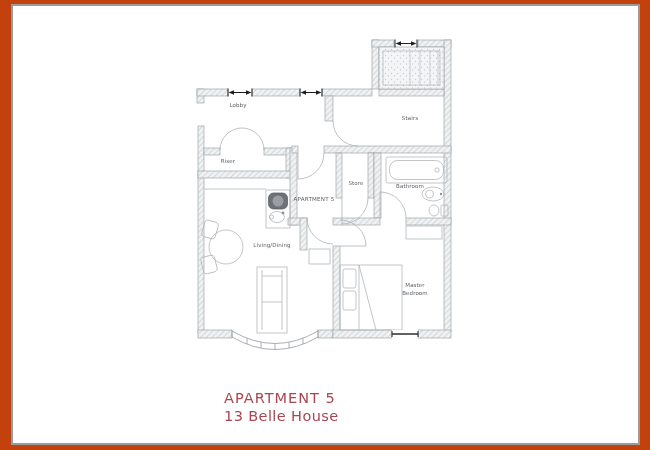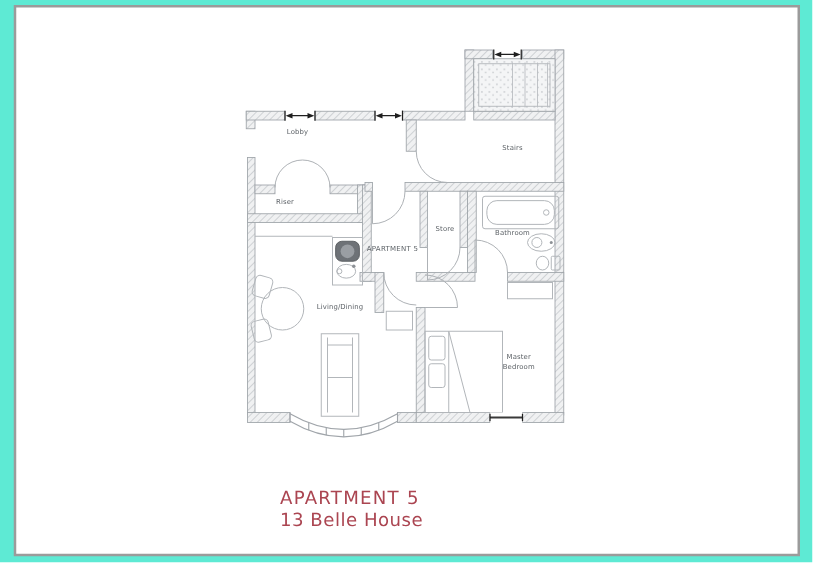--- a/index.html
+++ b/index.html
@@ -1,16 +1,16 @@
 <!DOCTYPE html>
 <html><head>
 <meta charset="utf-8">
 <style>
   html,body{margin:0;padding:0;background:#ffffff;}
-  .stage{width:650px;height:450px;position:relative;font-family:"DejaVu Sans",sans-serif;background:#5eead4;}
+  .stage{width:650px;height:450px;position:relative;font-family:"DejaVu Sans",sans-serif;background:#c2410c;}
   svg{display:block;}
   .wall{fill:url(#hatch);stroke:#a0a5aa;stroke-width:.7;}
   .door{fill:none;stroke:#aeb2b6;stroke-width:.8;}
   .furn{fill:none;stroke:#b2b6ba;stroke-width:.8;}
   .thin{fill:none;stroke:#b8bcc0;stroke-width:.7;}
   .dark{stroke:#1f1f1f;stroke-width:1;fill:none;}
   .darkfill{fill:#1f1f1f;stroke:none;}
   .room-label{font-size:5.5px;letter-spacing:.1px;}
   .hall-label{font-size:5.6px;letter-spacing:.2px;}
   .caption-title{font-size:14.5px;letter-spacing:1px;}

